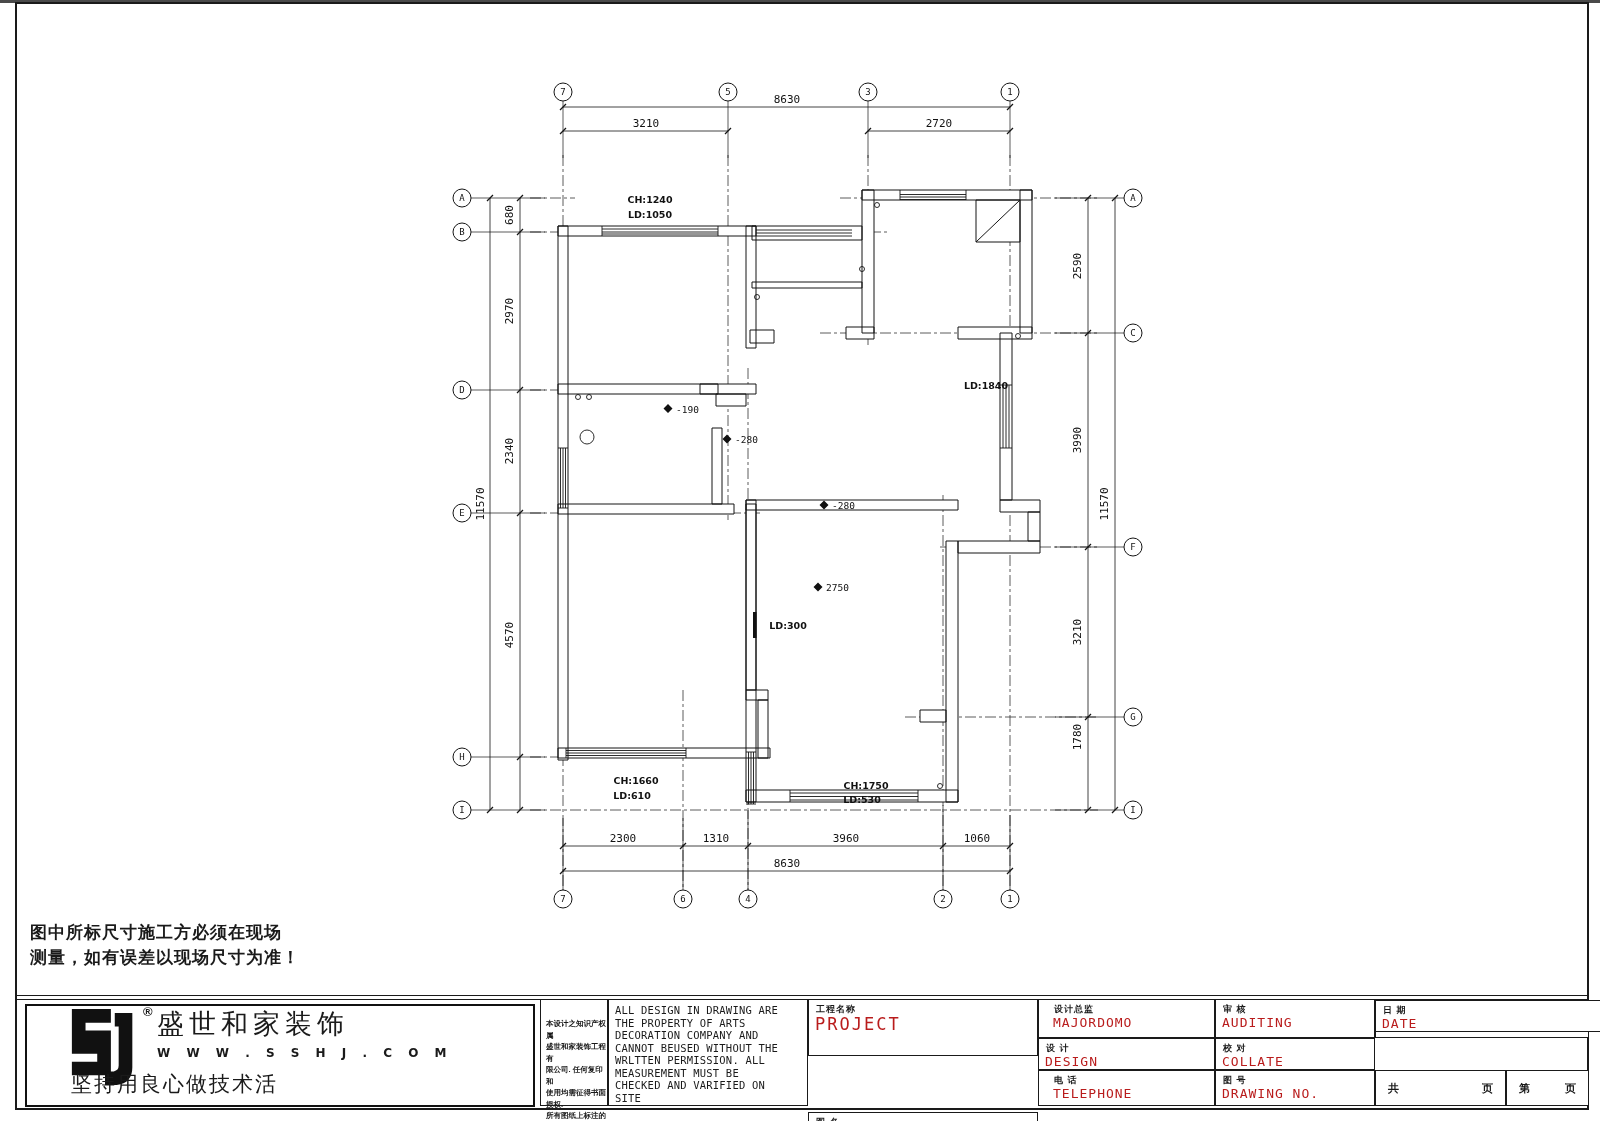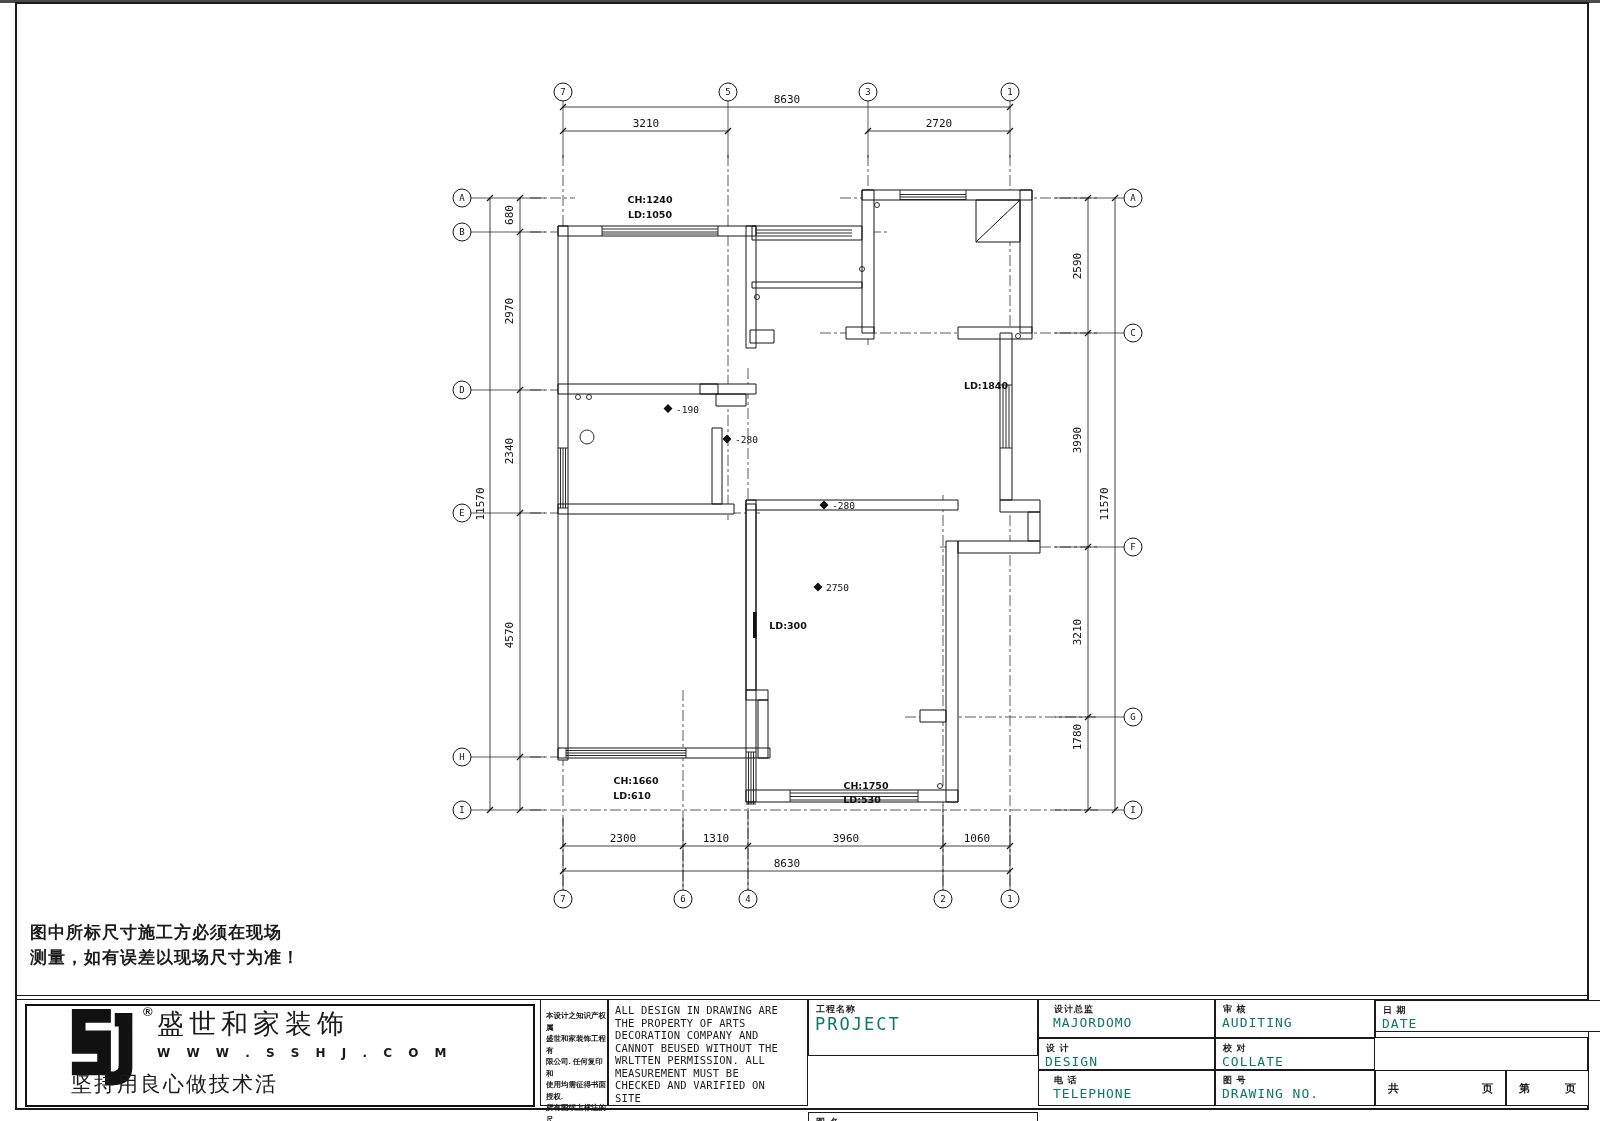--- a/index.html
+++ b/index.html
@@ -20,23 +20,23 @@
                 font-family:"DejaVu Serif",serif;}
   #logo-site{left:130px;top:40px;font-size:12px;font-weight:bold;letter-spacing:6px;
              font-family:"DejaVu Sans",sans-serif;}
   #logo-slogan{left:44px;top:64px;font-size:21px;letter-spacing:2px;
                font-family:"DejaVu Serif",serif;}
   
   .tbcell{position:absolute;border:1px solid #1a1a1a;box-sizing:border-box;background:#fff;}
   .tbcell .cn{font-size:9px;font-weight:bold;line-height:11px;margin:4px 0 0 7px;
               letter-spacing:1px;}
   .tbcell .en{font-size:13px;line-height:15px;margin:0 9px 0 6px;letter-spacing:1px;
-              font-family:"DejaVu Sans Mono",monospace;color:#0f766e;}
+              font-family:"DejaVu Sans Mono",monospace;color:#b91c1c;}
   .tbcell.big .en{font-size:17px;letter-spacing:2px;margin-top:2px;}
-  #cnnotice{font-size:7.5px;line-height:11.5px;font-weight:bold;padding:10px 0 0 5px;
+  #cnnotice{font-size:7.5px;line-height:11.5px;font-weight:bold;padding:18px 0 0 5px;
             letter-spacing:0;}
   #ennotice{font-size:10.5px;line-height:12.5px;font-family:"DejaVu Sans Mono",monospace;
             white-space:pre-line;padding:4px 0 0 6px;letter-spacing:0.2px;}
   .pgcell{display:flex;justify-content:space-between;align-items:center;
           padding:0 12px;font-size:11px;font-weight:bold;}
   
   #plan{left:425px;top:60px;}
   svg text{fill:#111;}
   .dimtxt{font-family:"DejaVu Sans Mono",monospace;font-size:11px;}
   .bubtxt{font-family:"DejaVu Sans Mono",monospace;font-size:9px;}

